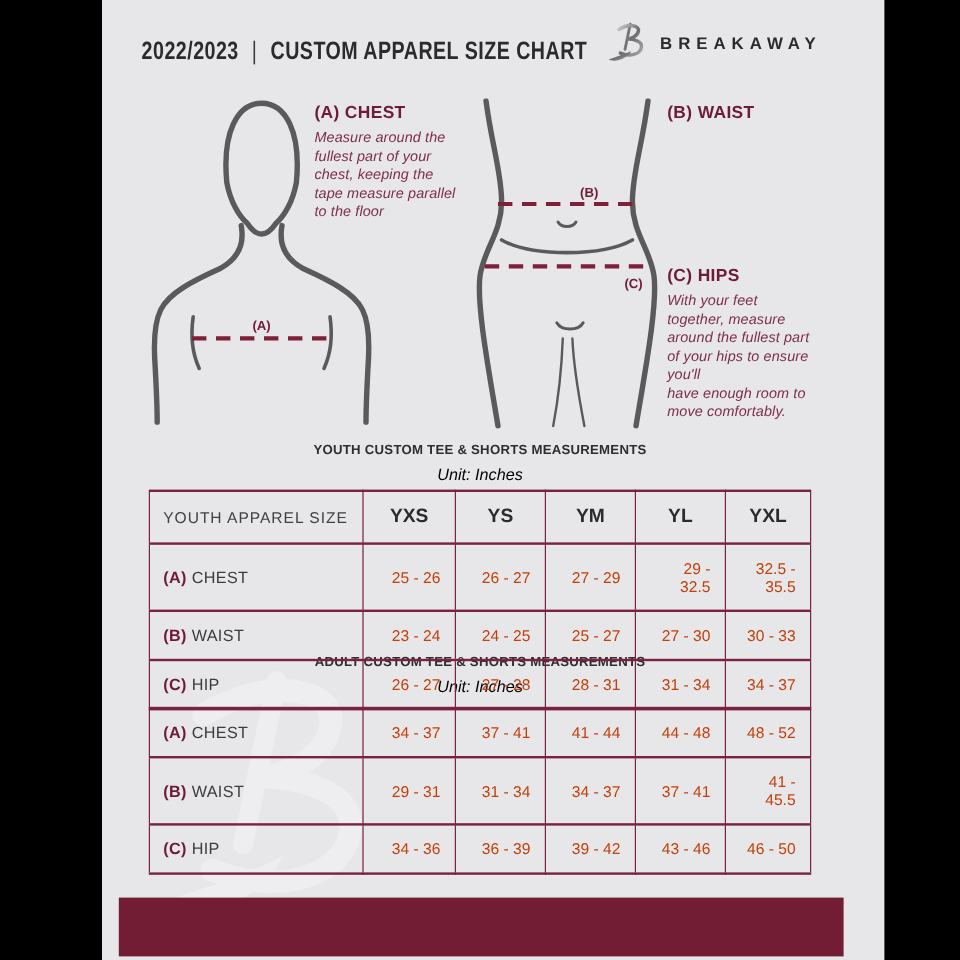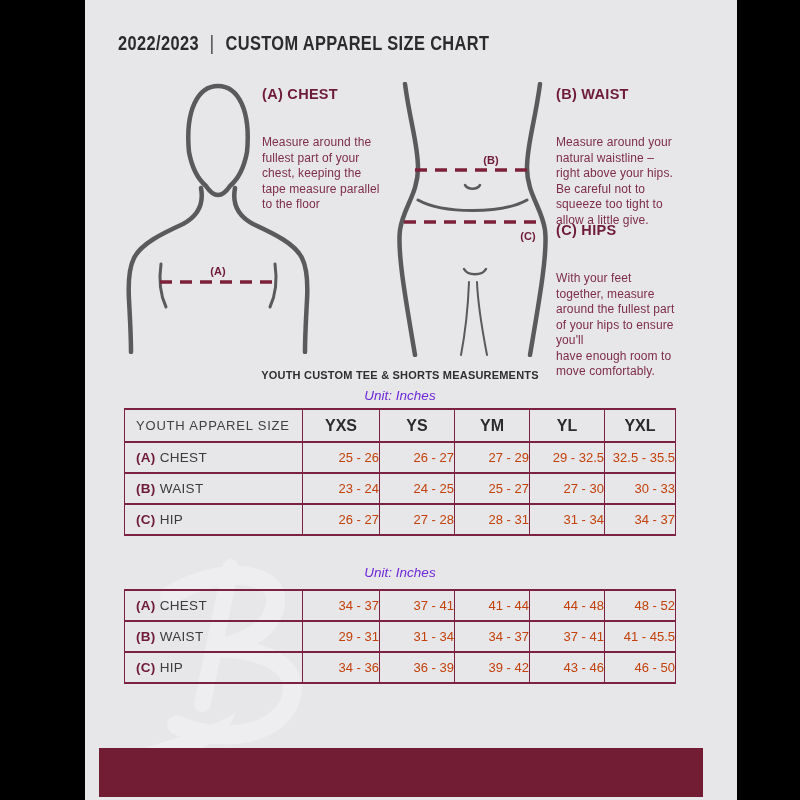--- a/index.html
+++ b/index.html
@@ -32,42 +32,42 @@
     position:absolute;left:420px;top:18px;display:flex;align-items:center;gap:9px;
   }
   .brand-text{font-weight:bold;font-size:14px;letter-spacing:5px;color:var(--dark);}
   
   .fig{position:absolute;}
   .guide-head{
     position:absolute;font-weight:bold;font-size:14.5px;color:var(--maroon-head);
     letter-spacing:0.3px;
   }
   .guide-body{
-    position:absolute;font-size:12px;line-height:15.5px;
-    color:var(--maroon-body);white-space:pre-line;width:170px;letter-spacing:0.1px;margin-top:28px;
+    position:absolute;font-style:italic;font-size:12px;line-height:15.5px;
+    color:var(--maroon-body);white-space:pre-line;width:170px;letter-spacing:0.1px;
   }
   .marker{font-weight:bold;font-size:11px;fill:var(--maroon-head);}
   
   .tbl-title{
     position:absolute;left:0;width:630px;text-align:center;
     font-weight:bold;font-size:11px;color:#2e2e30;letter-spacing:0.2px;
   }
   .tbl-unit{
     position:absolute;left:0;width:630px;text-align:center;
-    font-style:italic;font-size:13.5px;color:#6d28d9;
+    font-style:italic;font-size:13.5px;color:#000000;
   }
   table.size-table{
     position:absolute;left:39px;width:551px;border-collapse:collapse;table-layout:fixed;
     z-index:2;
   }
   .size-table tr{border-top:2px solid var(--line);}
   .size-table tr.last{border-bottom:2px solid var(--line);}
   .size-table th,.size-table td{
     border-left:1px solid var(--line);border-right:1px solid var(--line);
-    padding:0;background:transparent;
+    padding:12px;background:transparent;
   }
   .size-table th{height:33px;font-weight:bold;font-size:16px;color:#2b2b2d;text-align:center;}
   .size-table th.size-label{
     font-weight:normal;font-size:13px;color:#414044;text-align:left;
     padding-left:11px;letter-spacing:0.8px;
   }
   .size-table td{height:31px;font-size:13px;color:#c2410c;text-align:right;}
   .size-table td.row-label{
     text-align:left;padding-left:11px;font-size:13.5px;color:#3c3c3e;letter-spacing:0.3px;
   }
@@ -81,20 +81,35 @@
 </style>
 </head>
 <body>
 
 <div class="doc">
 
   <div class="hdr">
     <span>2022/2023</span><span class="sep">|</span><span>CUSTOM APPAREL SIZE CHART</span>
   </div>
 
+  <div class="brand">
+    <svg width="36" height="36" viewBox="0 0 100 100">
+      <defs>
+        <linearGradient id="metal" x1="0" y1="0" x2="1" y2="1">
+          <stop offset="0" stop-color="#c6c6c8"></stop>
+          <stop offset="0.5" stop-color="#6e6e70"></stop>
+          <stop offset="1" stop-color="#a8a8aa"></stop>
+        </linearGradient>
+      </defs>
+      <path d="M56,6 L44,64" stroke="url(#metal)" stroke-width="7" fill="none" stroke-linecap="round"></path>
+      <path d="M30,18 C52,4 78,8 75,22 C73,34 58,40 48,40 C66,40 85,46 82,60 C79,76 55,82 33,73" stroke="url(#metal)" stroke-width="8" fill="none" stroke-linecap="round"></path>
+      <path d="M6,88 C26,80 44,76 58,68 C54,79 40,87 24,90 C17,91 10,90 6,88 Z" fill="url(#metal)"></path>
+    </svg>
+    <span class="brand-text">BREAKAWAY</span>
+  </div>
 
   <svg class="fig" style="left:40px;top:82px" width="190" height="272" viewBox="0 0 190 272">
     <g stroke="var(--fig)" fill="none" stroke-linecap="round">
       <path stroke-width="4.5" d="M64,70 C60,28 73,4 93,4 C113,4 126,28 122,70 C119,86 112,98 105,104 C101,110 97,113 93,113 C89,113 85,110 81,104 C74,98 67,86 64,70"></path>
       <path stroke-width="4.5" d="M76,106 C79,122 73,134 58,142 C36,152 16,162 9,176 C4,186 3,200 4,218 C5,236 6,254 6,270"></path>
       <path stroke-width="4.5" d="M110,106 C107,122 113,134 128,142 C150,152 170,162 177,176 C182,186 183,200 182,218 C181,236 180,254 180,270"></path>
       <path stroke-width="3" d="M36,182 C34,196 34,210 41,225"></path>
       <path stroke-width="3" d="M150,182 C152,196 152,210 145,225"></path>
     </g>
     <line x1="35" y1="200" x2="148" y2="200" stroke="#7e2038" stroke-width="3.5" stroke-dasharray="12 8"></line>
@@ -118,26 +133,20 @@
       <path stroke-width="2" d="M74,200 C73,226 70,252 66,273"></path>
       <path stroke-width="2" d="M82,200 C83,226 88,252 92,273"></path>
     </g>
     <line x1="20" y1="88" x2="135" y2="88" stroke="#7e2038" stroke-width="3.5" stroke-dasharray="12 8"></line>
     <line x1="9" y1="140" x2="148" y2="140" stroke="#7e2038" stroke-width="3.5" stroke-dasharray="12 8"></line>
     <text class="marker" x="96" y="82" text-anchor="middle">(B)</text>
     <text class="marker" x="133" y="158" text-anchor="middle">(C)</text>
   </svg>
 
   <div class="guide-head" style="left:471px;top:86px">(B) WAIST</div>
-  <div class="guide-body" style="left:471px;top:107px">Measure around your
-natural waistline –
-right above your hips.
-Be careful not to
-squeeze too tight to
-allow a little give.</div>
 
   <div class="guide-head" style="left:471px;top:222px">(C) HIPS</div>
   <div class="guide-body" style="left:471px;top:243px">With your feet
 together, measure
 around the fullest part
 of your hips to ensure
 you'll
 have enough room to
 move comfortably.</div>
 
@@ -190,20 +199,21 @@
       <td class="row-label"><b>(C)</b> <span>HIP</span></td>
       <td>26 - 27</td>
       <td>27 - 28</td>
       <td>28 - 31</td>
       <td>31 - 34</td>
       <td>34 - 37</td>
     </tr>
   </tbody>
     </table>
 
+  <div class="tbl-title" style="top:546px">ADULT CUSTOM TEE &amp; SHORTS MEASUREMENTS</div>
   <div class="tbl-unit" style="top:565px">Unit: Inches</div>
 
   <table class="size-table" style="top:589px">
     <colgroup>
         <col style="width:178px">
         <col style="width:77px">
         <col style="width:75px">
         <col style="width:75px">
         <col style="width:75px">
         <col style="width:71px">

